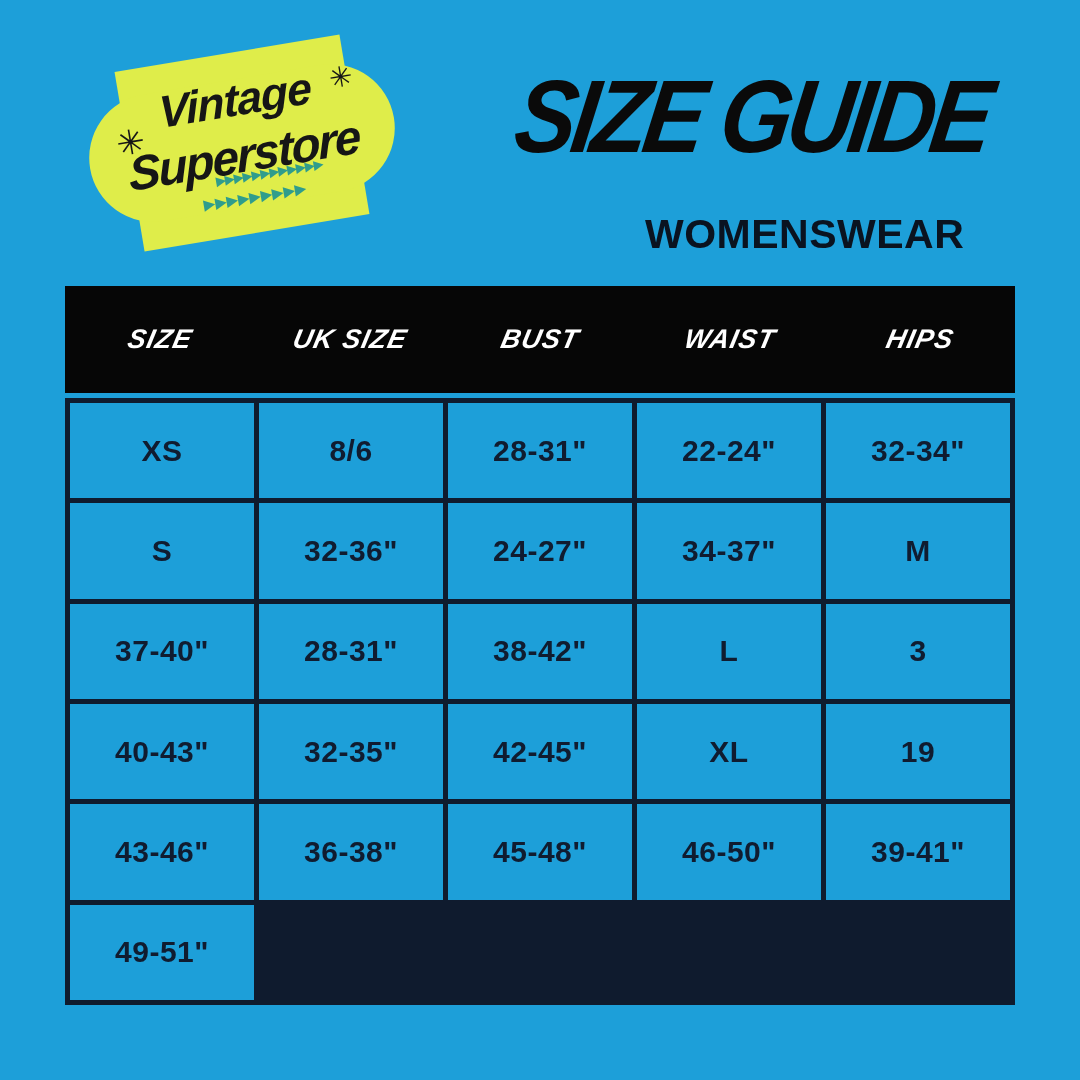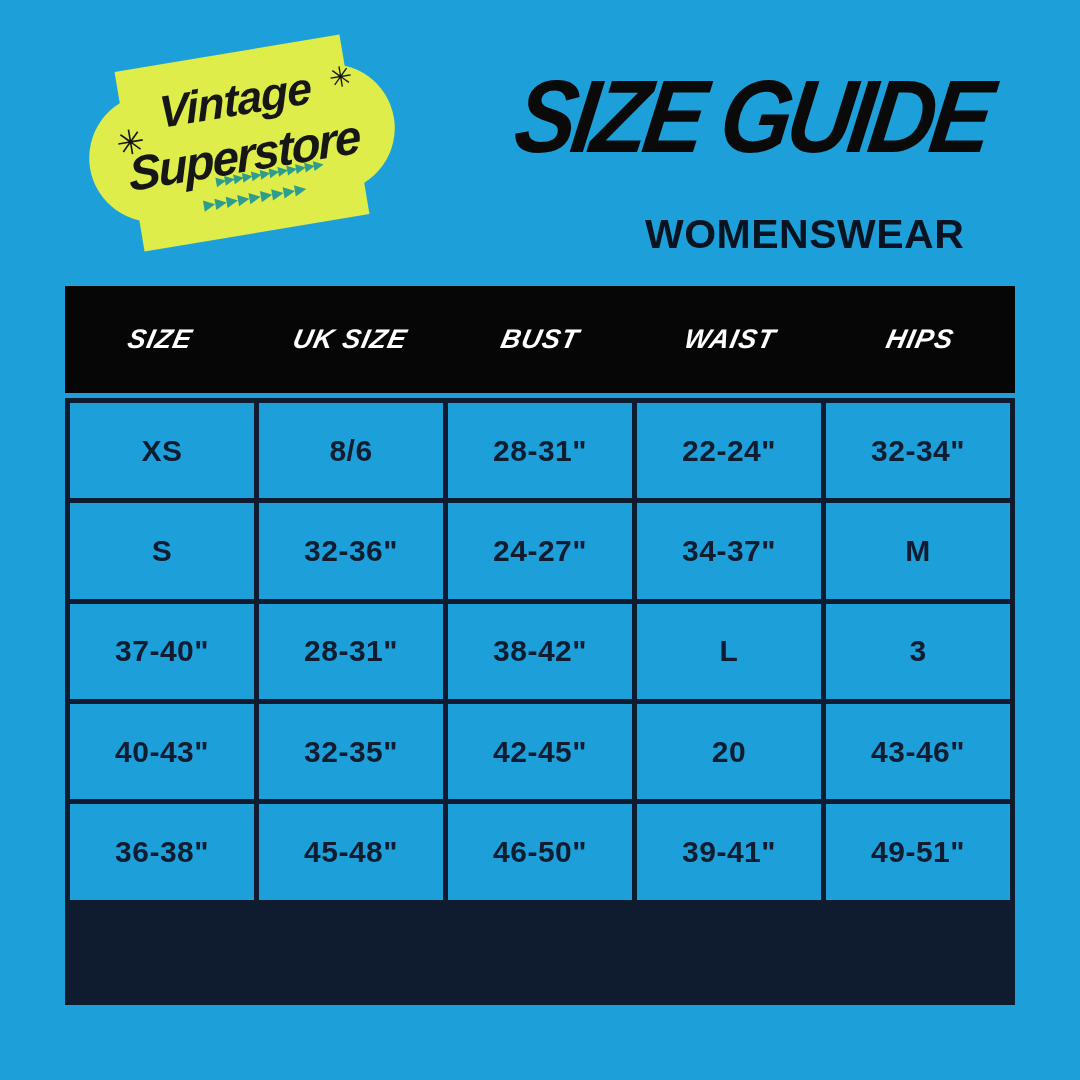--- a/index.html
+++ b/index.html
@@ -155,21 +155,22 @@
       <div class="cell">34-37"</div>
       <div class="cell">M</div>
       <div class="cell">37-40"</div>
       <div class="cell">28-31"</div>
       <div class="cell">38-42"</div>
       <div class="cell">L</div>
       <div class="cell">3</div>
       <div class="cell">40-43"</div>
       <div class="cell">32-35"</div>
       <div class="cell">42-45"</div>
-      <div class="cell">20</div>
+      <div class="cell">XL</div>
+      <div class="cell">19</div>
       <div class="cell">43-46"</div>
       <div class="cell">36-38"</div>
       <div class="cell">45-48"</div>
       <div class="cell">46-50"</div>
       <div class="cell">39-41"</div>
       <div class="cell">49-51"</div>
     </div>
 
 </div>
 

